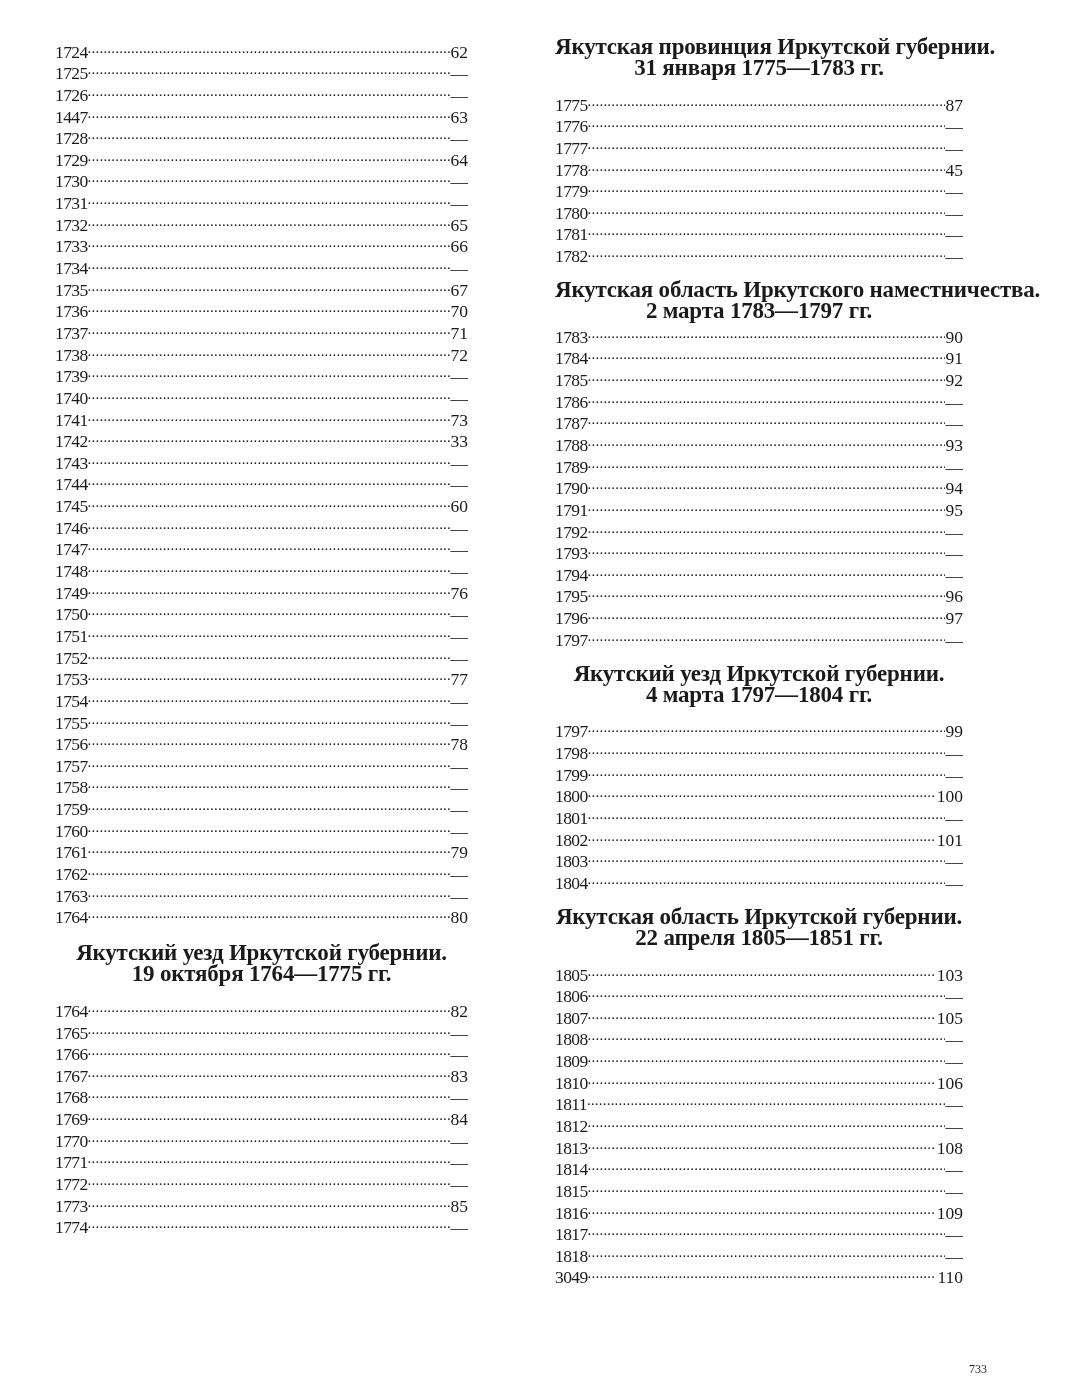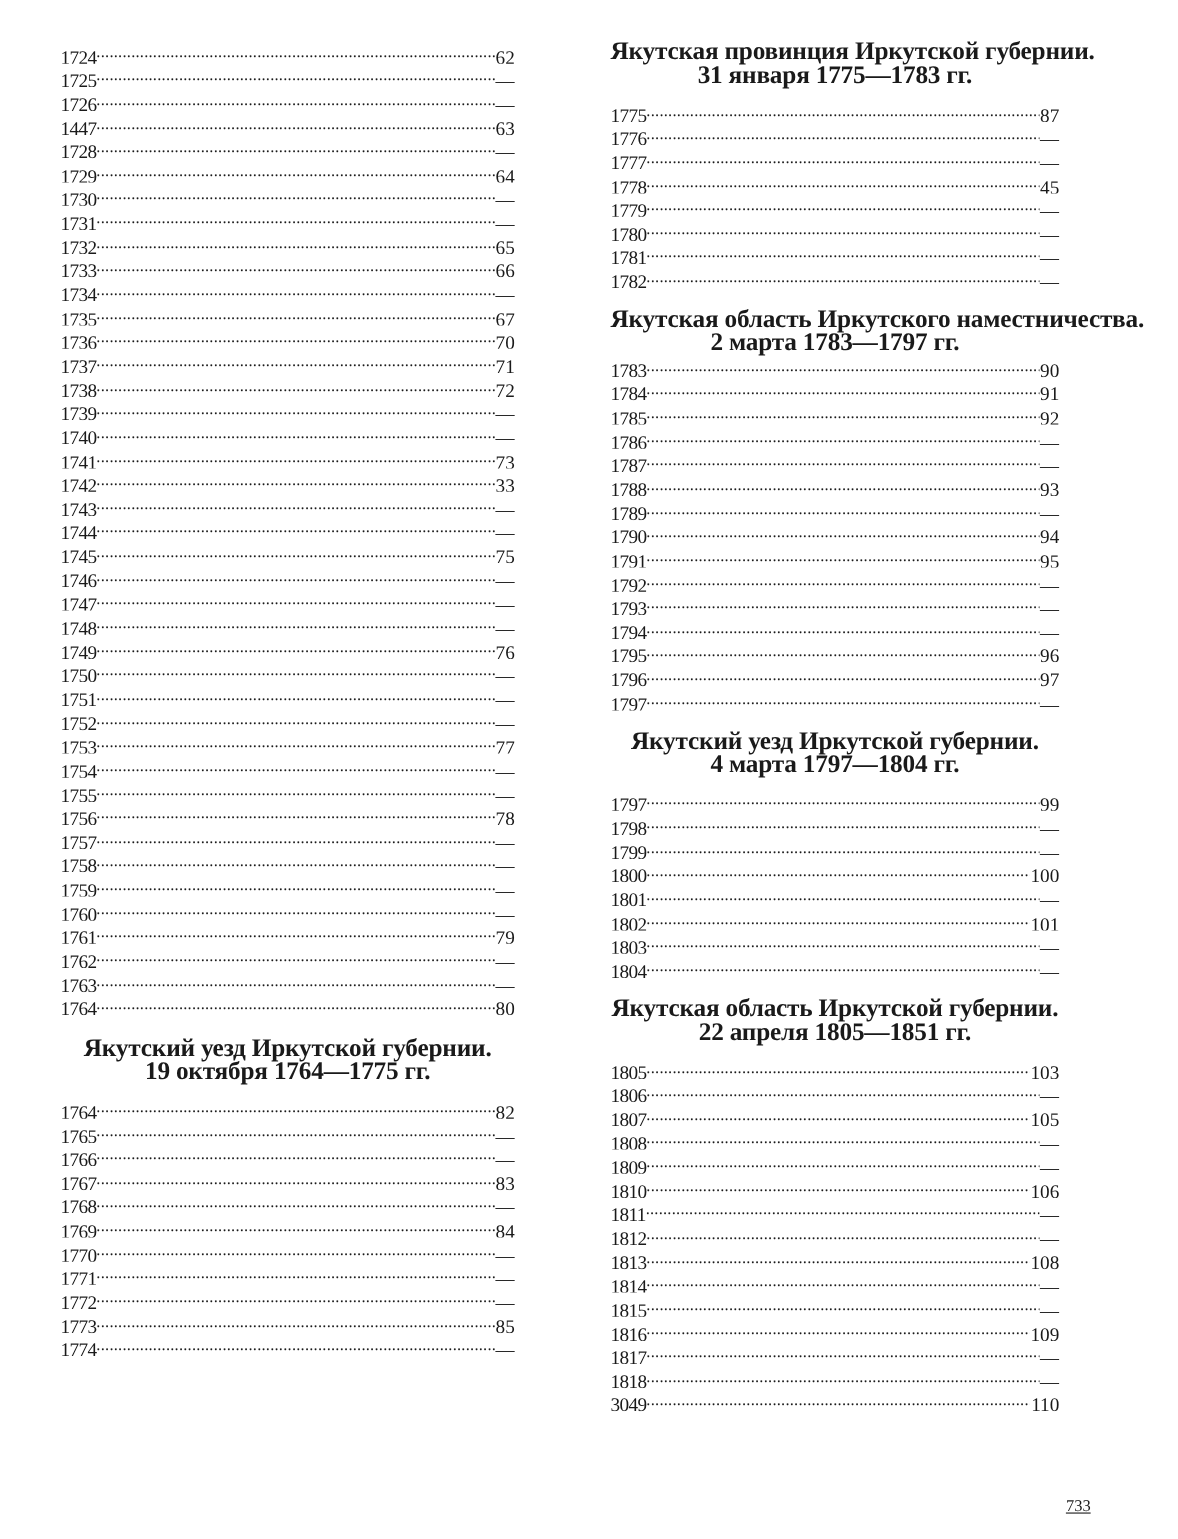--- a/index.html
+++ b/index.html
@@ -10,21 +10,21 @@
   #col-right { left: 555px; top: 36px; width: 408px; }
   .entry { display: flex; align-items: baseline; height: 21.65px; line-height: 21.65px;
            font-size: 17.5px; white-space: nowrap; overflow: hidden; }
   .entry .year { flex: 0 0 auto; letter-spacing: -0.6px; }
   .entry .dots { flex: 1 1 auto; overflow: hidden; position: relative; height: 21.65px; }
   .entry .dots::after { content: ".................................................................................................................................................."; position: absolute; left: 0; bottom: 2px; letter-spacing: 0.2px; line-height: 1; font-size: 15px; }
   .entry .page { flex: 0 0 auto; text-align: right; min-width: 14px; padding-left: 1px; }
   .heading { text-align: center; font-weight: bold; font-size: 23px; line-height: 21px;
              letter-spacing: -0.2px; }
   .heading div { white-space: nowrap; }
-  #page-number { position: absolute; left: 969px; top: 1362px; font-size: 15px; text-decoration: underline; }
+  #page-number { position: absolute; left: 969px; top: 1362px; font-size: 12px; }
 </style>
 </head>
 <body>
 
 <div class="col" id="col-left">
     <div style="margin-top: 0px;">
       <div class="entry">
         <span class="year">1724</span>
         <span class="dots"></span>
         <span class="page">62</span>
@@ -125,21 +125,21 @@
         <span class="page">—</span>
       </div>
       <div class="entry">
         <span class="year">1744</span>
         <span class="dots"></span>
         <span class="page">—</span>
       </div>
       <div class="entry">
         <span class="year">1745</span>
         <span class="dots"></span>
-        <span class="page">75</span>
+        <span class="page">60</span>
       </div>
       <div class="entry">
         <span class="year">1746</span>
         <span class="dots"></span>
         <span class="page">—</span>
       </div>
       <div class="entry">
         <span class="year">1747</span>
         <span class="dots"></span>
         <span class="page">—</span>

